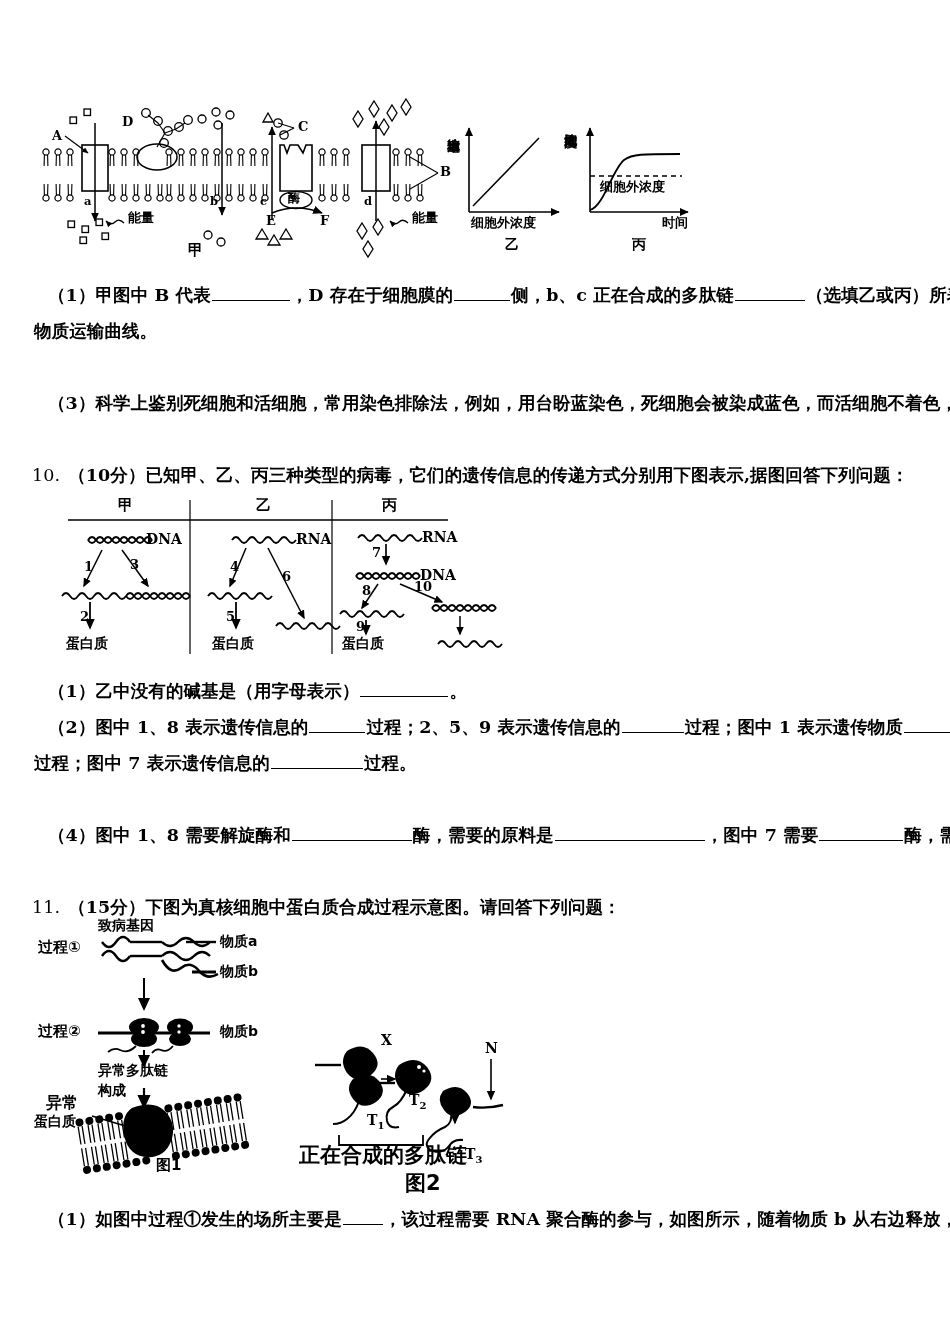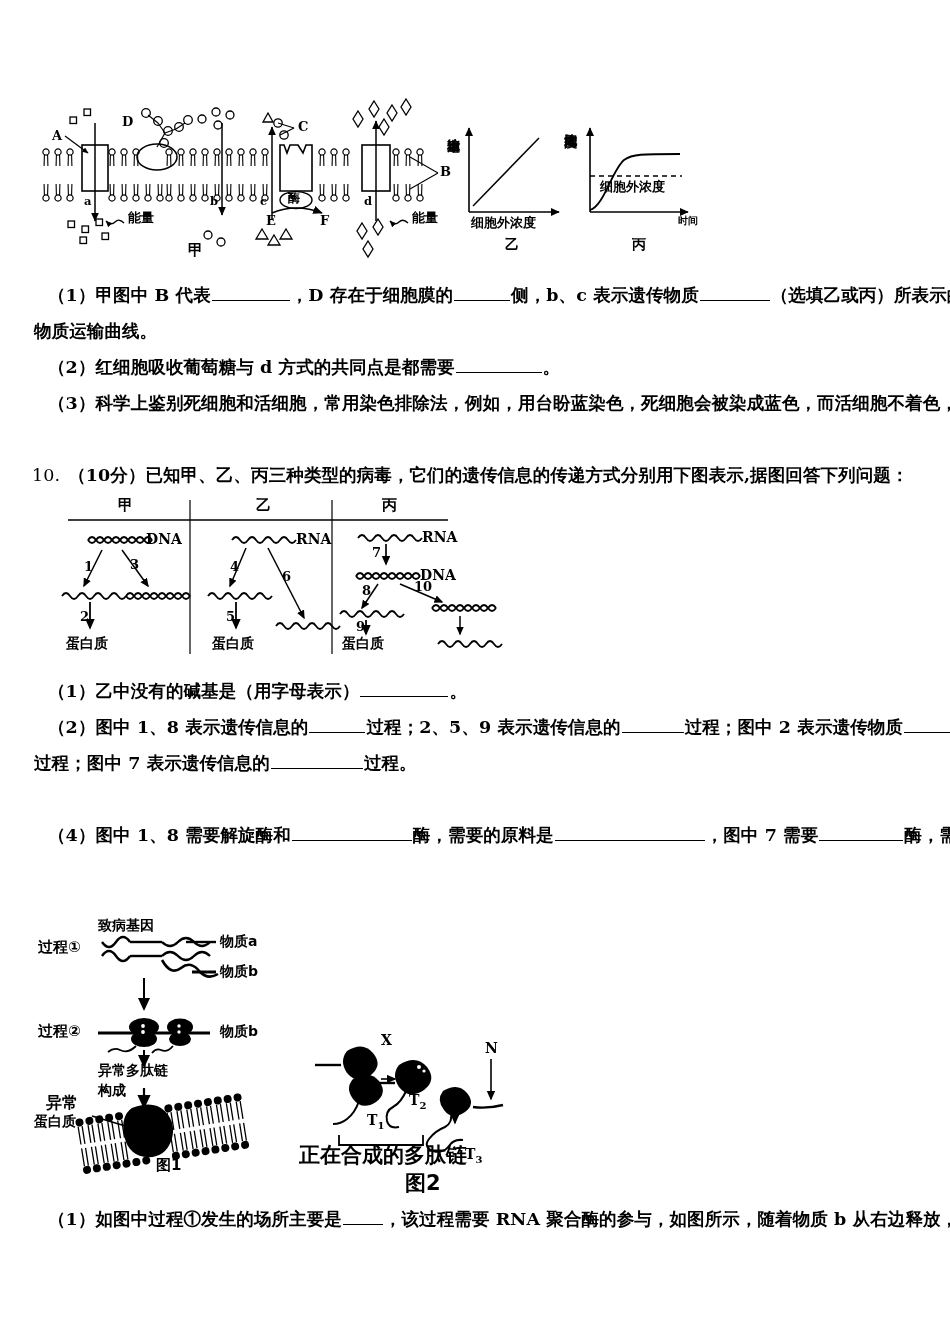--- a/index.html
+++ b/index.html
@@ -271,32 +271,29 @@
 
   <div class="fig" style="left:562px; top:110px; width:140px; height:150px;">
     <svg width="140" height="125" viewBox="0 0 140 125">
       <line x1="28" y1="102" x2="28" y2="18" stroke="#000" stroke-width="1.6" marker-end="url(#ca)"></line>
       <line x1="28" y1="102" x2="126" y2="102" stroke="#000" stroke-width="1.6" marker-end="url(#ca)"></line>
       <path d="M28,100 C42,96 50,60 62,50 C70,44 80,44 118,44" fill="none" stroke="#000" stroke-width="1.8"></path>
       <line x1="28" y1="66" x2="120" y2="66" stroke="#000" stroke-width="1.6" stroke-dasharray="5,4"></line>
     </svg>
     <span class="lbl cn vert" style="left:2px; top:14px; font-size:13px; line-height:1.02;">细胞内浓度</span>
     <span class="lbl cn" style="left:38px; top:70px; font-size:13px;">细胞外浓度</span>
-    <span class="lbl cn" style="left:84px; top:106px; font-size:10px;padding-left:32px;">时间</span>
+    <span class="lbl cn" style="left:68px; top:106px; font-size:13px;padding-left:32px;">时间</span>
     <span class="lbl cn" style="left:70px; top:127px; font-size:14px;">丙</span>
   </div>
 
   <div class="qline" style="left:48px; top:282px;">
-    <span>（1）</span><span>甲图中 B 代表</span><span class="blank" style="width:78px;"></span><span>，D 存在于细胞膜的</span><span class="blank" style="width:56px;"></span><span>侧，b、c 表示遗传物质</span><span class="blank" style="width:70px;"></span><span>（选填乙或丙）所表示的</span>
+    <span>（1）</span><span>甲图中 B 代表</span><span class="blank" style="width:78px;"></span><span>，D 存在于细胞膜的</span><span class="blank" style="width:56px;"></span><span>侧，b、c 正在合成的多肽链</span><span class="blank" style="width:70px;"></span><span>（选填乙或丙）所表示的</span>
   </div>
   <div class="qline" style="left:34px; top:318px;">物质运输曲线。</div>
 
-  <div class="qline" style="left:48px; top:354px;">
-    <span>（2）</span><span>红细胞吸收葡萄糖与 d 方式的共同点是都需要</span><span class="blank" style="width:86px;"></span><span>。</span>
-  </div>
 
   <div class="qline" style="left:48px; top:390px;">
     <span>（3）</span><span>科学上鉴别死细胞和活细胞，常用染色排除法，例如，用台盼蓝染色，死细胞会被染成蓝色，而活细胞不着色，</span>
   </div>
 
   <div class="qline" style="left:32px; top:462px;">
     <span class="stemnum">10.</span><span style="display:inline-block;width:8px;"></span><span>（10分）</span><span>已知甲、乙、丙三种类型的病毒，它们的遗传信息的传递方式分别用下图表示,据图回答下列问题：</span>
   </div>
 
   <div class="fig" style="left:60px; top:498px; width:480px; height:158px;">
@@ -401,31 +398,34 @@
     <span class="lbl cn" style="left:6px; top:138px; font-size:14px;">蛋白质</span>
     <span class="lbl cn" style="left:152px; top:138px; font-size:14px;">蛋白质</span>
     <span class="lbl cn" style="left:282px; top:138px; font-size:14px;">蛋白质</span>
   </div>
 
   <div class="qline" style="left:48px; top:678px;">
     <span>（1）</span><span>乙中没有的碱基是（用字母表示）</span><span class="blank" style="width:88px;"></span><span>。</span>
   </div>
 
   <div class="qline" style="left:48px; top:714px;">
-    <span>（2）</span><span>图中 1、8 表示遗传信息的</span><span class="blank" style="width:56px;"></span><span>过程；2、5、9 表示遗传信息的</span><span class="blank" style="width:62px;"></span><span>过程；图中 2 表示遗传物质</span><span class="blank" style="width:92px;"></span>
+    <span>（2）</span><span>图中 1、8 表示遗传信息的</span><span class="blank" style="width:56px;"></span><span>过程；2、5、9 表示遗传信息的</span><span class="blank" style="width:62px;"></span><span>过程；图中 1 表示遗传物质</span><span class="blank" style="width:92px;"></span>
   </div>
   <div class="qline" style="left:34px; top:750px;">
     <span>过程；图中 7 表示遗传信息的</span><span class="blank" style="width:92px;"></span><span>过程。</span>
   </div>
 
 
   <div class="qline" style="left:48px; top:822px;">
     <span>（4）</span><span>图中 1、8 需要解旋酶和</span><span class="blank" style="width:120px;"></span><span>酶，需要的原料是</span><span class="blank" style="width:150px;"></span><span>，图中 7 需要</span><span class="blank" style="width:84px;"></span><span>酶，需</span>
   </div>
 
+  <div class="qline" style="left:32px; top:894px;">
+    <span class="stemnum">11.</span><span style="display:inline-block;width:8px;"></span><span>（15分）</span><span>下图为真核细胞中蛋白质合成过程示意图。请回答下列问题：</span>
+  </div>
 
   <div class="fig" style="left:40px; top:920px; width:250px; height:250px;">
     <svg width="250" height="250" viewBox="0 0 250 250">
       <defs>
         <marker id="pa" markerWidth="8" markerHeight="8" refX="5" refY="3" orient="auto">
           <path d="M0,0 L6.5,3 L0,6 z" fill="#000"></path>
         </marker>
       </defs>
 
       <g stroke="#000" stroke-width="2.4" fill="none">

